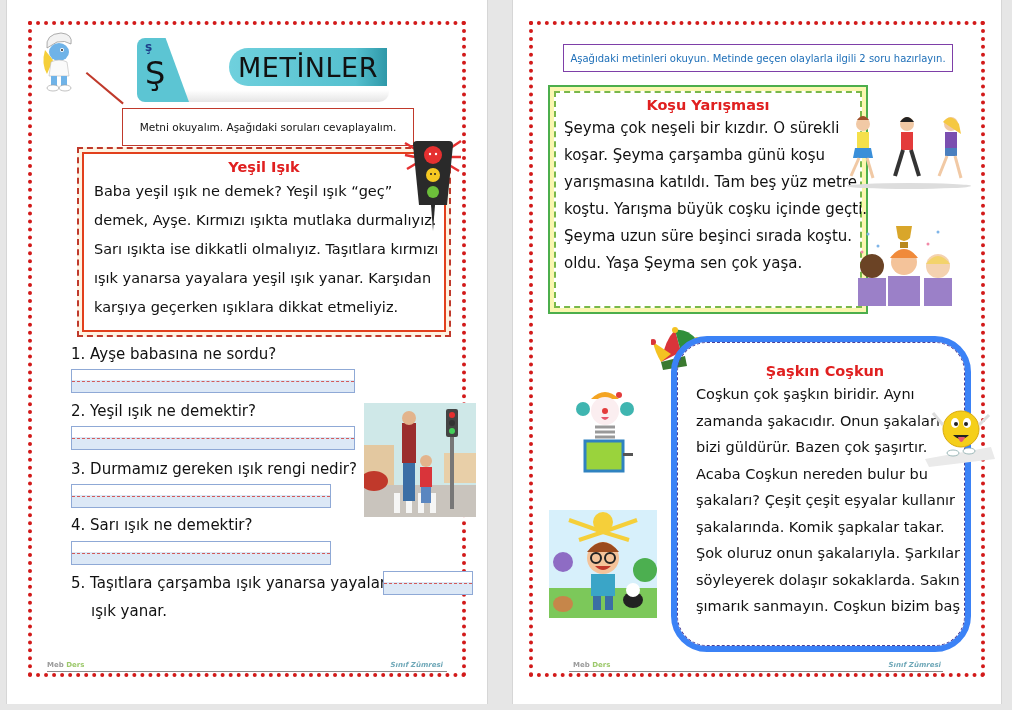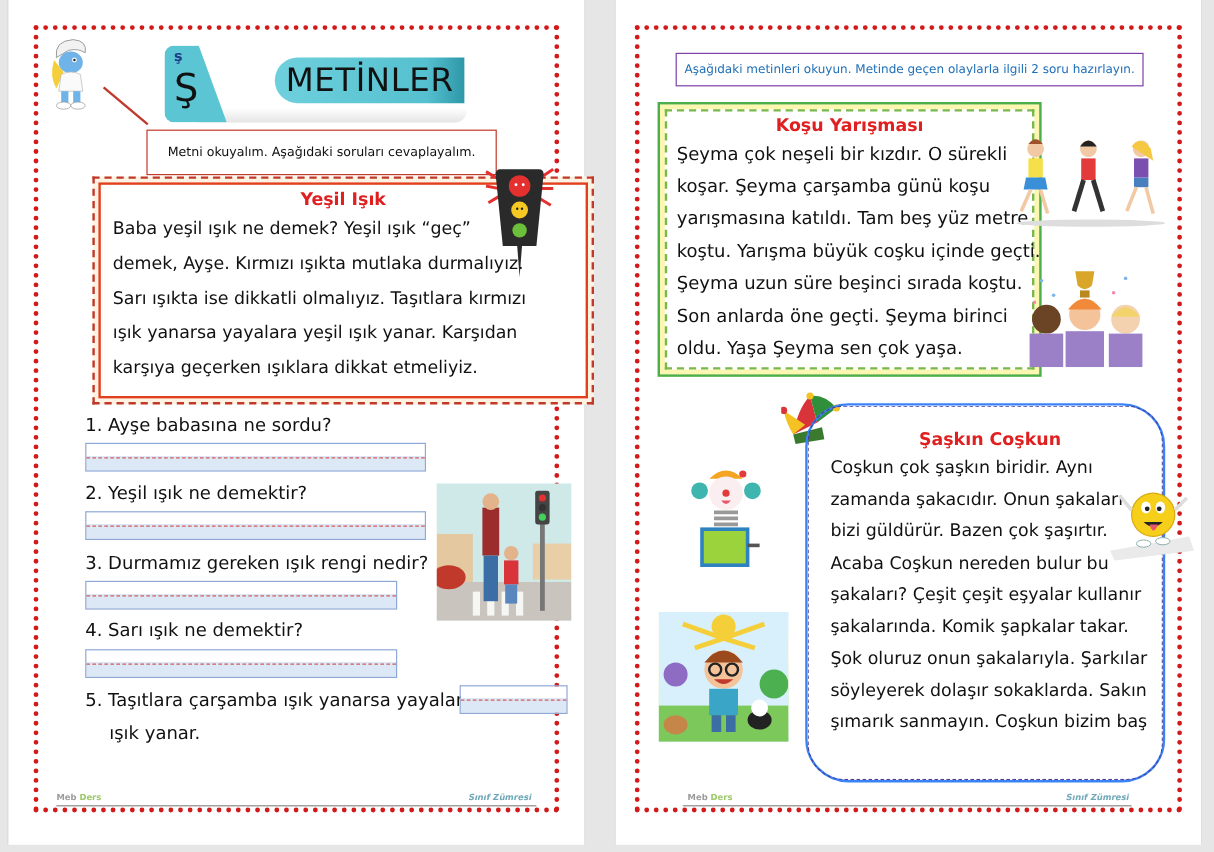--- a/index.html
+++ b/index.html
@@ -66,21 +66,21 @@
     background: #c0392b; transform-origin: 0 0; transform: rotate(40deg);
   }
   .instruction-box {
     position: absolute; left: 115px; top: 108px; width: 292px; height: 38px;
     border: 1px solid #c0392b; font-size: 10.5px;
     display: flex; align-items: center; justify-content: center;
   }
 
   
   .story1 {
-    position: absolute; left: 70px; top: 147px; width: 418px; height: 190px;
+    position: absolute; left: 70px; top: 147px; width: 374px; height: 190px;
     border: 2px dashed #c0392b; background: #fef3e2; padding: 3px;
   }
   .story1-inner {
     width: 100%; height: 100%; border: 2px solid #e2401c; background: #fff;
     padding: 5px 10px;
   }
   .story-title {
     text-align: center; color: #e02020; font-size: 14.5px; margin-bottom: 2px; font-weight: bold;
   }
   .story1 .story-line { font-size: 14.5px; line-height: 29px; white-space: nowrap; }
@@ -119,21 +119,21 @@
   .story2-inner {
     width: 100%; height: 100%; border: 2px dashed #79b84a; background: #fff;
     padding: 4px 8px;
   }
   .story2 .story-line { font-size: 15px; line-height: 27px; white-space: nowrap; }
   .runners { position: absolute; left: 330px; top: 112px; width: 132px; height: 78px; }
   .winners { position: absolute; left: 335px; top: 222px; width: 112px; height: 84px; }
 
   .story3 {
     position: absolute; left: 158px; top: 336px; width: 300px; height: 316px;
-    border: 2px solid #3b82f6; border-radius: 36px;
+    border: 6px solid #3b82f6; border-radius: 36px;
   }
   .story3-inner {
     position: absolute; inset: 0; border: 1.5px dashed #4a3f9a; border-radius: 30px;
     padding: 20px 10px 10px 18px;
   }
   .story3 .story-line { font-size: 14.5px; line-height: 26.5px; white-space: nowrap; }
   .jester-hat { position: absolute; left: 138px; top: 322px; width: 50px; height: 50px; }
   .jack-box { position: absolute; left: 60px; top: 385px; width: 64px; height: 90px; }
   .kid-img {
     position: absolute; left: 36px; top: 510px; width: 108px; height: 108px;
@@ -273,21 +273,20 @@
   <div class="r-instruction">Aşağıdaki metinleri okuyun. Metinde geçen olaylarla ilgili 2 soru hazırlayın.</div>
 
   <div class="story2">
     <div class="story2-inner">
       <div class="story-title">Koşu Yarışması</div>
       <div class="story-line">Şeyma çok neşeli bir kızdır. O sürekli</div>
       <div class="story-line">koşar. Şeyma çarşamba günü koşu</div>
       <div class="story-line">yarışmasına katıldı. Tam beş yüz metre</div>
       <div class="story-line">koştu. Yarışma büyük coşku içinde geçti.</div>
       <div class="story-line">Şeyma uzun süre beşinci sırada koştu.</div>
-      <div class="story-line">Son anlarda öne geçti. Şeyma birinci</div>
       <div class="story-line">oldu. Yaşa Şeyma sen çok yaşa.</div>
     </div>
   </div>
 
   <svg class="runners" viewBox="0 0 132 78">
     <ellipse cx="66" cy="74" rx="62" ry="3" fill="#ddd"></ellipse>
     <g>
         <circle cx="20" cy="12" r="7" fill="#f1c9a5"></circle>
         <path d="M14 8 Q20 0 26 8" fill="#a0522d"></path>
         <rect x="14" y="20" width="12" height="16" fill="#f5e04a"></rect>

